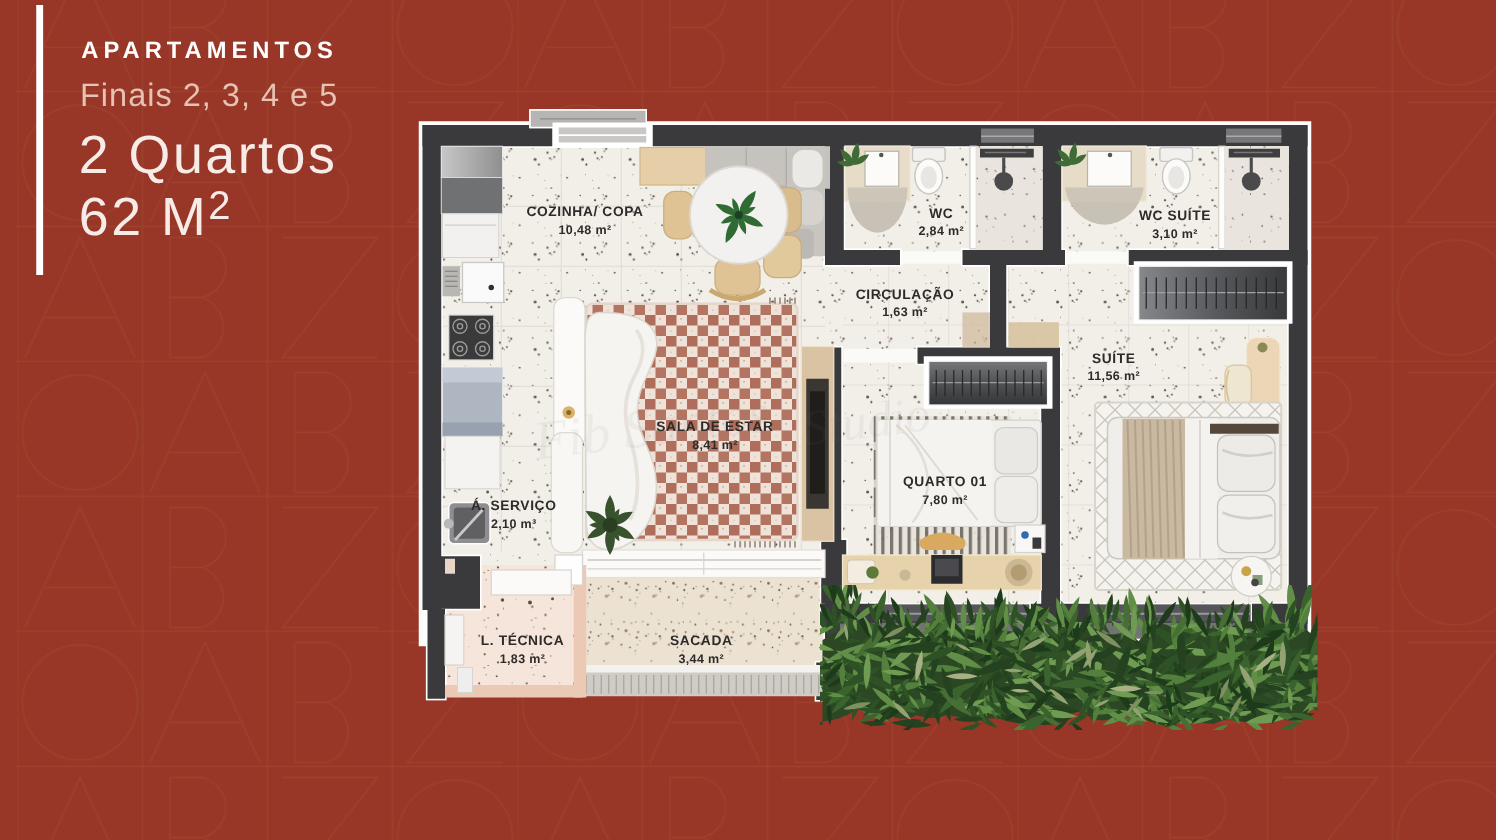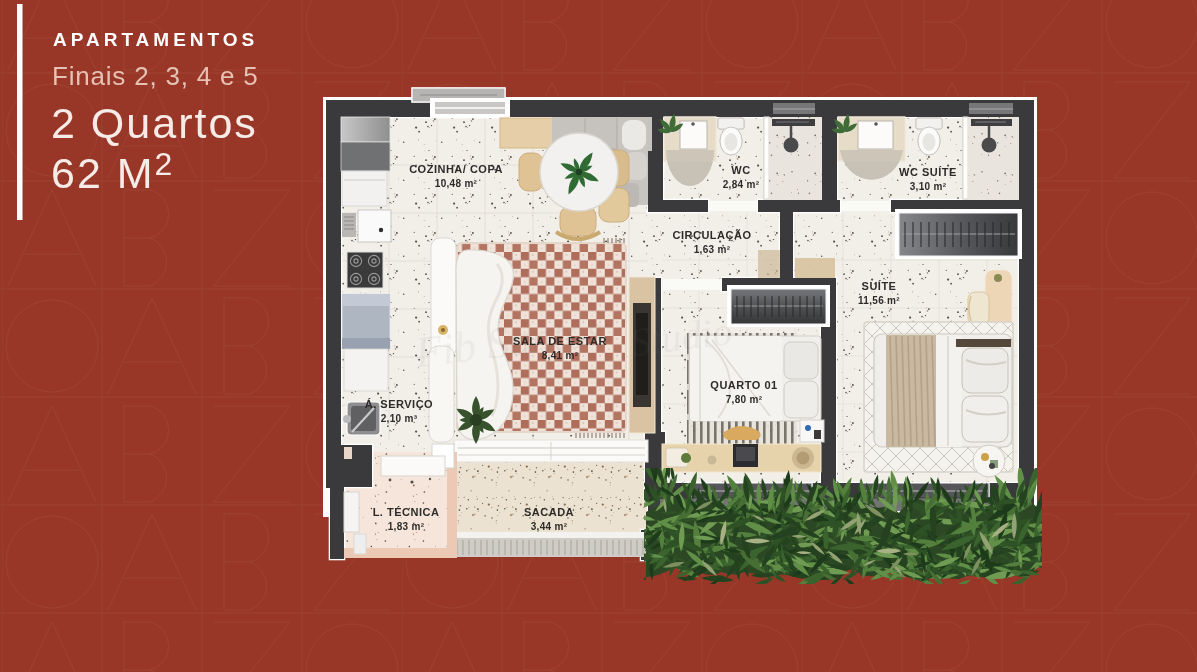--- a/index.html
+++ b/index.html
@@ -1,20 +1,20 @@
 <!DOCTYPE html>
 <html><head><meta charset="utf-8">
 <style>
 html,body{margin:0;padding:0;width:1197px;height:672px;overflow:hidden;background:#983727;}
 *{box-sizing:border-box;}
 .abs{position:absolute;}
 body{font-family:"Liberation Sans",sans-serif;}
 </style></head>
 <body>
-<div class="abs" style="left:0;top:0;width:1197px;height:672px;">
+<div class="abs" style="left:0;top:0;width:1197px;height:672px;padding-left:12px;">
 <svg width="1197" height="672" viewBox="0 0 1197 672">
 <defs>
 
 <pattern id="fl" width="38" height="38" patternUnits="userSpaceOnUse">
           <rect width="38" height="38" fill="#f2efe9"></rect>
           <circle cx="23.7" cy="28.2" r="0.78" fill="#55504a"></circle>
           <circle cx="1.1" cy="17.7" r="0.87" fill="#4a4741"></circle>
           <circle cx="34.2" cy="4.3" r="0.58" fill="#4a4741"></circle>
           <circle cx="14.5" cy="3.9" r="0.45" fill="#4a4741"></circle>
           <circle cx="15.5" cy="6.9" r="0.82" fill="#a08b74"></circle>

